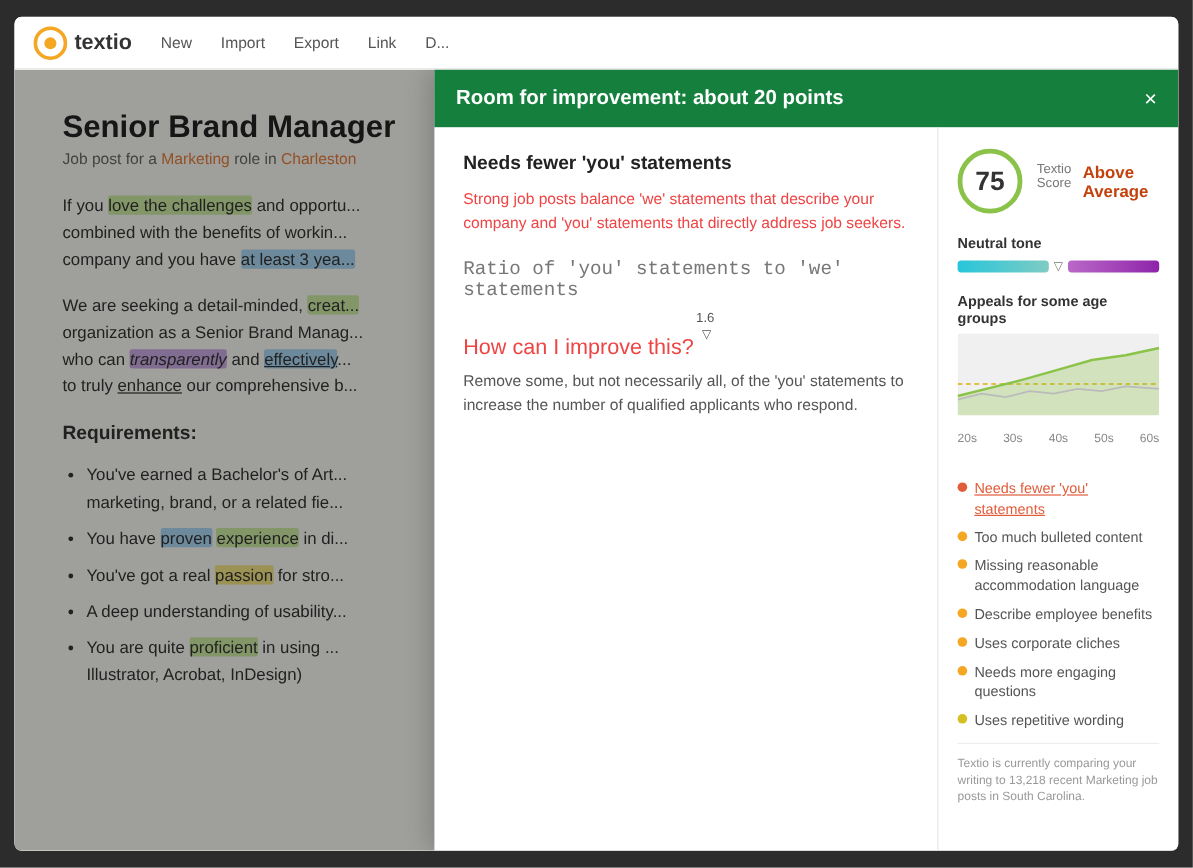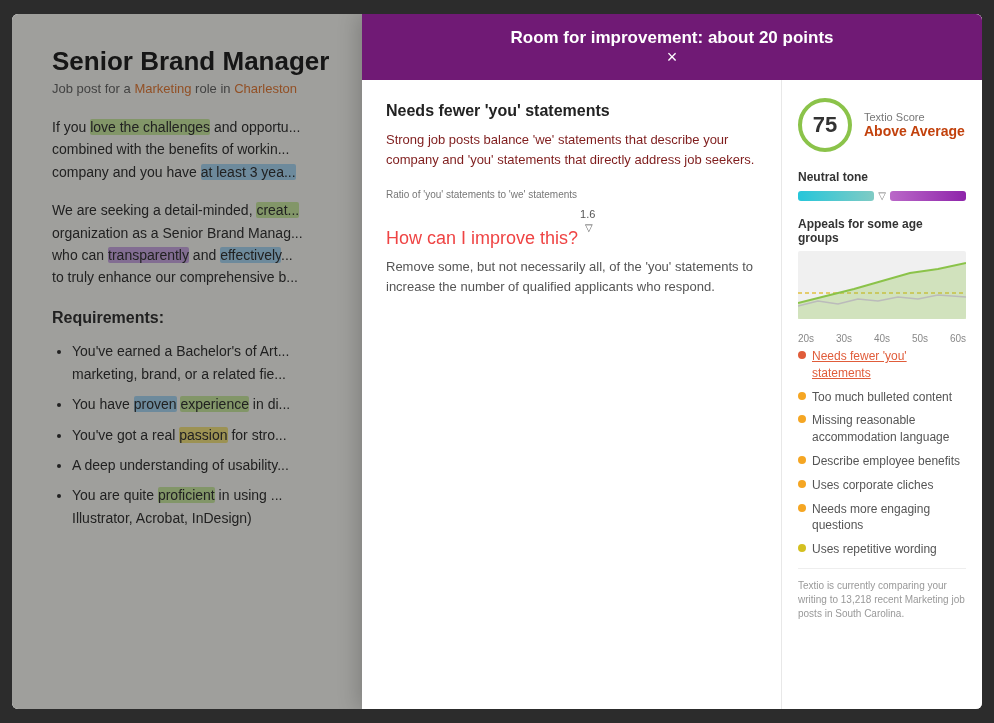--- a/index.html
+++ b/index.html
@@ -111,23 +111,23 @@
       line-height: 1.6;
     }
     .doc-body p { margin-bottom: 16px; }
     .doc-body h3 { font-size: 16px; font-weight: 700; margin-bottom: 10px; }
     .doc-body ul { margin-left: 20px; margin-bottom: 16px; }
     .doc-body ul li { margin-bottom: 8px; }
 
     
     .hl-green { background: #c8e6a0; border-radius: 2px; }
     .hl-blue { background: #a8d4f0; border-radius: 2px; }
-    .hl-purple { background: #c8a8e0; border-radius: 2px; }
+    .hl-purple { background: #c8a8e0; border-radius: 2px; font-style: italic; }
     .hl-yellow { background: #f0e080; border-radius: 2px; }
-    .hl-underline { }
+    .hl-underline { text-decoration: underline; }
 
     
     .modal-overlay {
       position: absolute;
       inset: 0;
       display: flex;
       pointer-events: none;
       z-index: 10;
     }
 
@@ -136,28 +136,27 @@
       width: 620px;
       height: 100%;
       background: #fff;
       box-shadow: -4px 0 20px rgba(0,0,0,0.2);
       display: flex;
       flex-direction: column;
       pointer-events: all;
     }
 
     .modal-header {
-      background: #701a75;
+      background: #15803d;
       color: #fff;
       padding: 14px 18px;
       display: flex;
       align-items: center;
       justify-content: space-between;
       flex-shrink: 0;
-      flex-direction: column;
     }
     .modal-header-title {
       font-size: 17px;
       font-weight: 600;
     }
     .modal-close {
       cursor: pointer;
       font-size: 18px;
       color: #fff;
       background: none;
@@ -180,31 +179,32 @@
     }
 
     .section-title {
       font-size: 16px;
       font-weight: 700;
       color: #222;
       margin-bottom: 10px;
     }
     .section-text {
       font-size: 13px;
-      color: #7f1d1d;
+      color: #ef4444;
       line-height: 1.5;
       margin-bottom: 20px;
     }
 
     
     .ratio-section { margin-bottom: 28px; }
     .ratio-label {
-      font-size: 10px;
+      font-size: 16px;
       color: #777;
       margin-bottom: 8px;
+      font-family: Liberation Mono, monospace;
     }
     .ratio-bar {
       width: 100%;
       height: 16px;
       border-radius: 3px;
       background: linear-gradient(to right, #2ecc71 0%, #a8e060 20%, #f0e040 40%, #f0a030 60%, #e05020 80%, #c00000 100%);
       position: relative;
       margin-bottom: 4px;
     }
     .ratio-bar-marker {
@@ -255,21 +255,21 @@
       border-radius: 50%;
       border: 4px solid #8bc34a;
       display: flex;
       align-items: center;
       justify-content: center;
       font-size: 22px;
       font-weight: 700;
       color: #333;
       flex-shrink: 0;
     }
-    .score-label-group { display: flex; flex-direction: column; }
+    .score-label-group { display: flex; flex-direction: row; }
     .score-label-top { font-size: 11px; color: #777; }
     .score-label-bottom { font-size: 14px; font-weight: 700; color: #c2410c; }
 
     
     .tone-section { margin-bottom: 16px; }
     .tone-title { font-size: 12px; color: #333; font-weight: 600; margin-bottom: 6px; }
     .tone-bar-wrapper {
       display: flex;
       align-items: center;
       gap: 4px;
@@ -285,21 +285,21 @@
       color: #777;
     }
     .tone-bar-right {
       flex: 1;
       height: 10px;
       border-radius: 3px;
       background: linear-gradient(to right, #ba68c8 0%, #8e24aa 100%);
     }
 
     
-    .age-section { margin-bottom: 4px; }
+    .age-section { margin-bottom: 28px; }
     .age-title { font-size: 12px; color: #333; font-weight: 600; margin-bottom: 6px; }
     .age-chart {
       width: 100%;
       height: 80px;
       position: relative;
     }
     .age-labels {
       display: flex;
       justify-content: space-between;
       font-size: 10px;
@@ -338,20 +338,33 @@
       margin-top: 10px;
       padding-top: 10px;
       border-top: 1px solid #eee;
     }
   </style>
 </head>
 <body>
 
 <div class="app-window">
 
+  <nav class="top-nav">
+    <div class="nav-logo">
+      <div class="logo-circle">
+        <div class="logo-inner"></div>
+      </div>
+      <span>textio</span>
+    </div>
+    <a class="nav-link">New</a>
+    <a class="nav-link">Import</a>
+    <a class="nav-link">Export</a>
+    <a class="nav-link">Link</a>
+    <a class="nav-link">D...</a>
+  </nav>
 
   <div class="main-content">
 
     <div class="document-area">
       <h1 class="doc-title">Senior Brand Manager</h1>
       <p class="doc-subtitle">
         <span>Job post for a</span>
         <a>Marketing</a>
         <span>role in</span>
         <a>Charleston</a>

